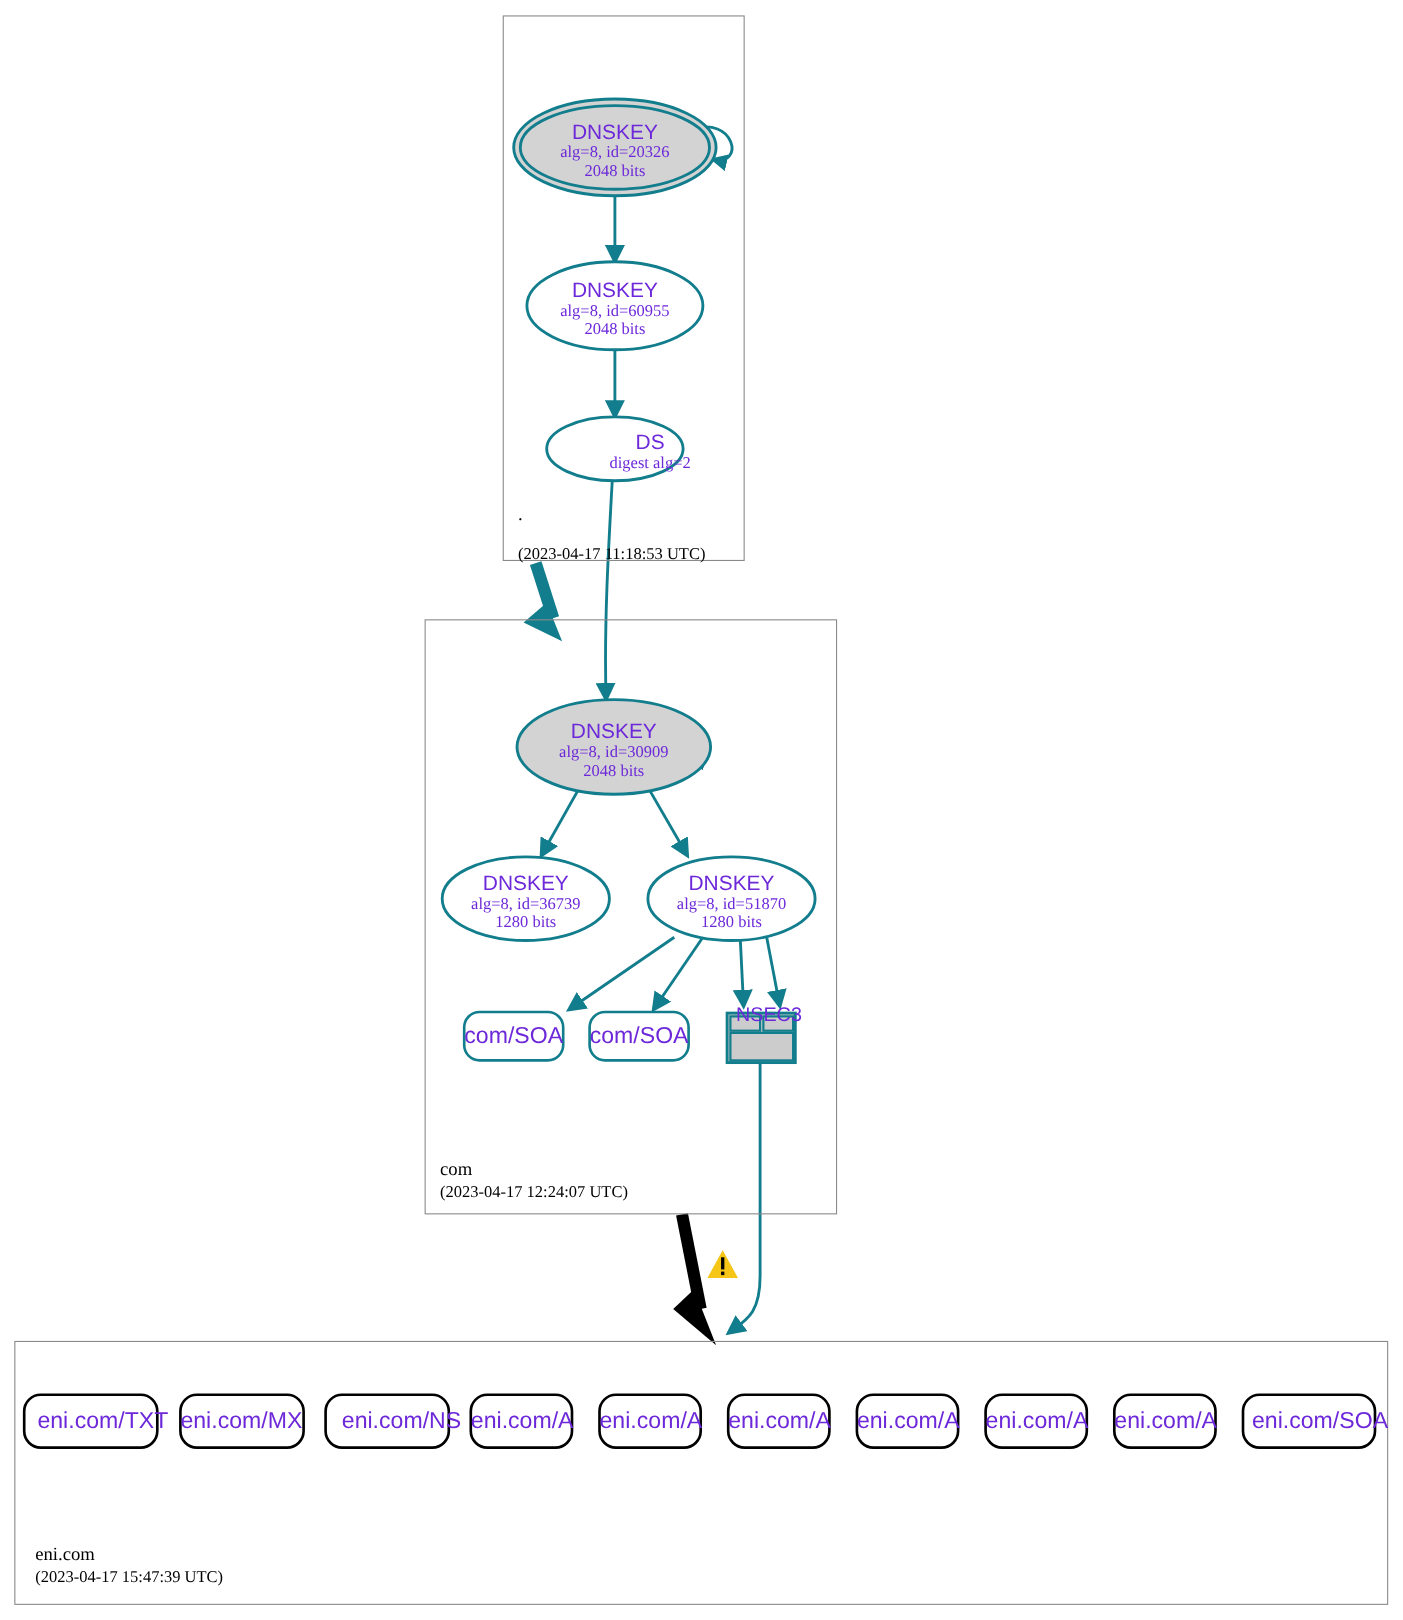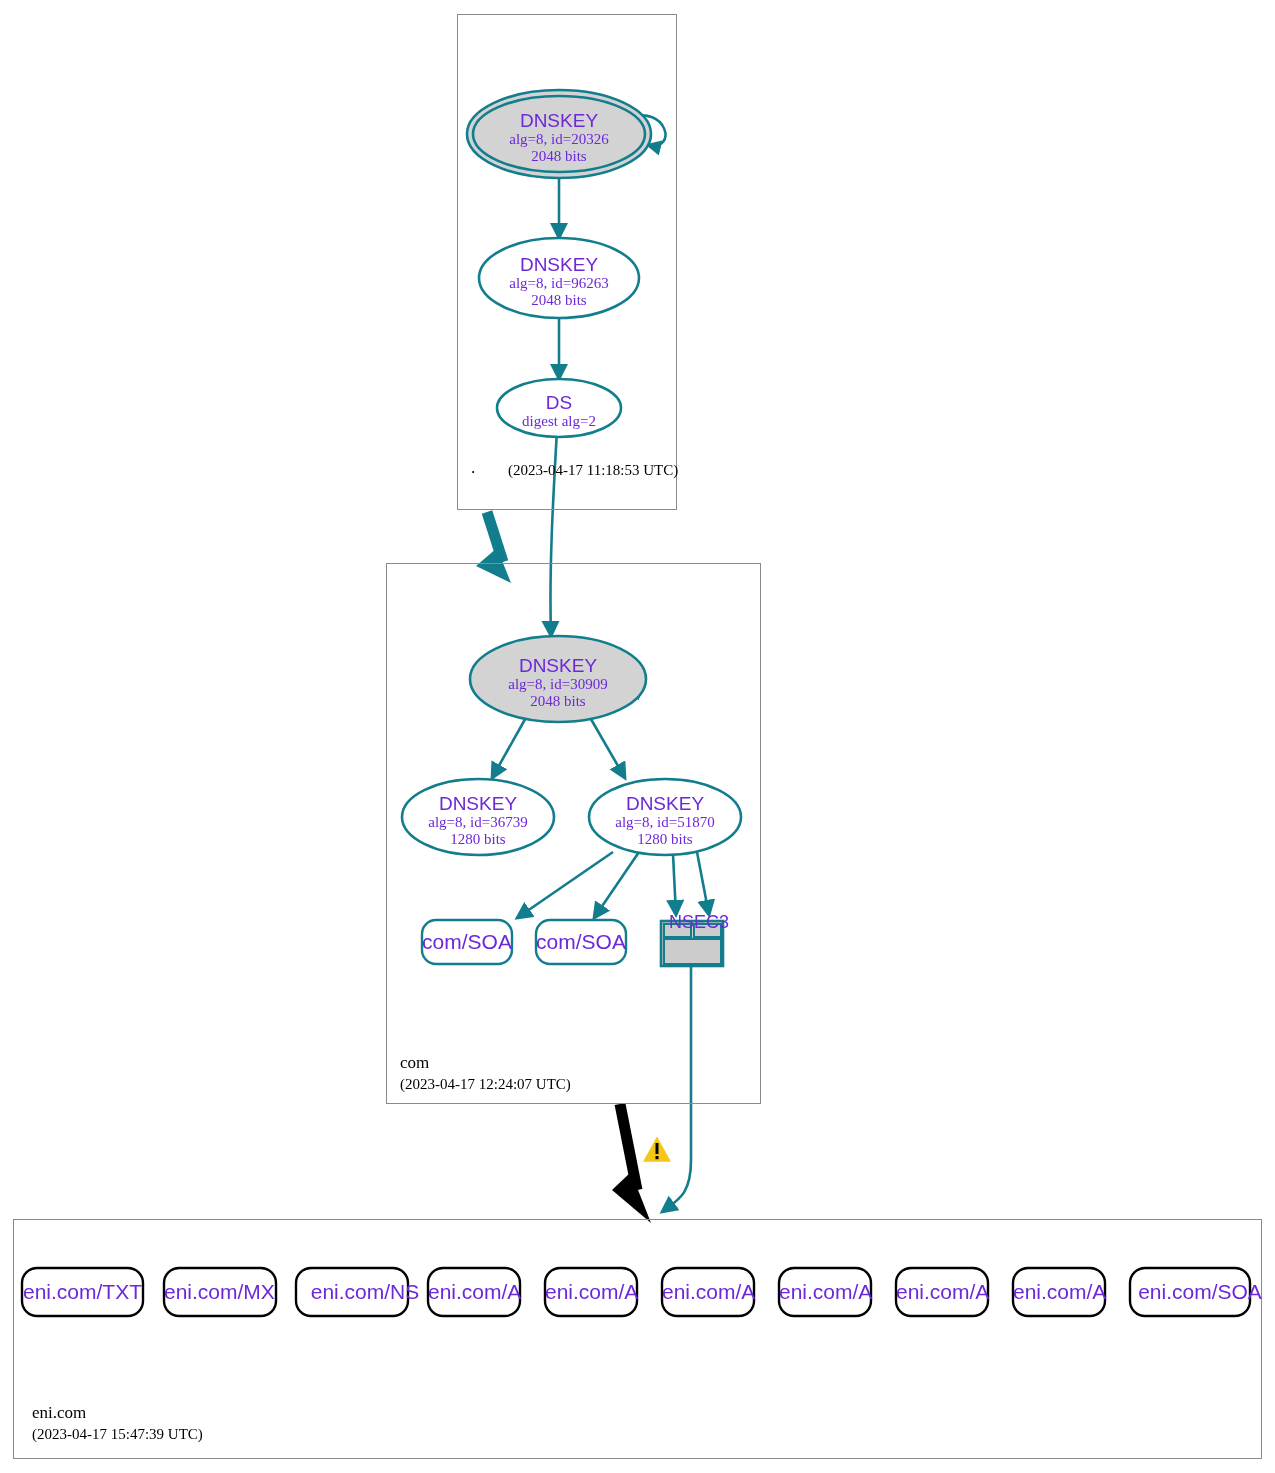--- a/index.html
+++ b/index.html
@@ -211,41 +211,41 @@
     <rect x="655.5" y="1143" width="3" height="11" fill="#000000"></rect>
     <rect x="655.5" y="1156" width="3" height="3.2" fill="#000000"></rect>
   </g>
 </svg>
 
 <div class="zone-box" style="left:457px; top:14px; width:220px; height:496px;"></div>
 <div class="zone-box" style="left:386px; top:563px; width:375px; height:541px;"></div>
 <div class="zone-box" style="left:13px; top:1219px; width:1249px; height:240px;"></div>
 
 <div class="zone-label zone-name" style="left:471px; top:458px;">.</div>
-<div class="zone-label zone-time" style="left:471px; top:462px;margin-left:37px;">(2023-04-17 11:18:53 UTC)</div>
+<div class="zone-label zone-time" style="left:471px; top:496px;">(2023-04-17 11:18:53 UTC)</div>
 
 <div class="zone-label zone-name" style="left:400px; top:1053px;">com</div>
 <div class="zone-label zone-time" style="left:400px; top:1076px;">(2023-04-17 12:24:07 UTC)</div>
 
 <div class="zone-label zone-name" style="left:32px; top:1403px;">eni.com</div>
 <div class="zone-label zone-time" style="left:32px; top:1426px;">(2023-04-17 15:47:39 UTC)</div>
 
 <div class="node-label" style="left:459px; top:110px; width:200px;">
   <div class="nl-title">DNSKEY</div>
   <div class="nl-sub">alg=8, id=20326</div>
   <div class="nl-sub">2048 bits</div>
 </div>
 
 <div class="node-label" style="left:459px; top:254px; width:200px;">
   <div class="nl-title">DNSKEY</div>
-  <div class="nl-sub">alg=8, id=96263</div>
+  <div class="nl-sub">alg=8, id=60955</div>
   <div class="nl-sub">2048 bits</div>
 </div>
 
-<div class="node-label" style="left:459px; top:392px; width:200px;">
+<div class="node-label" style="left:459px; top:392px; width:200px;padding-left:32px;">
   <div class="nl-title">DS</div>
   <div class="nl-sub">digest alg=2</div>
 </div>
 
 <div class="node-label" style="left:458px; top:655px; width:200px;">
   <div class="nl-title">DNSKEY</div>
   <div class="nl-sub">alg=8, id=30909</div>
   <div class="nl-sub">2048 bits</div>
 </div>
 
@@ -260,21 +260,21 @@
   <div class="nl-sub">alg=8, id=51870</div>
   <div class="nl-sub">1280 bits</div>
 </div>
 
 <div class="node-label rr-label" style="left:422px; top:932px; width:90px;">com/SOA</div>
 
 <div class="node-label rr-label" style="left:536px; top:932px; width:90px;">com/SOA</div>
 
 <div class="node-label nsec-label" style="left:661px; top:912px; width:76px;">NSEC3</div>
 
-<div class="node-label rr-label" style="left:22px; top:1282px; width:121px;">eni.com/TXT</div>
+<div class="node-label rr-label" style="left:22px; top:1282px; width:143px;">eni.com/TXT</div>
 <div class="node-label rr-label" style="left:164px; top:1282px; width:92px;">eni.com/MX</div>
 <div class="node-label rr-label" style="left:304px; top:1282px; width:122px;">eni.com/NS</div>
 <div class="node-label rr-label" style="left:428px; top:1282px; width:92px;">eni.com/A</div>
 <div class="node-label rr-label" style="left:545px; top:1282px; width:92px;">eni.com/A</div>
 <div class="node-label rr-label" style="left:662px; top:1282px; width:92px;">eni.com/A</div>
 <div class="node-label rr-label" style="left:779px; top:1282px; width:92px;">eni.com/A</div>
 <div class="node-label rr-label" style="left:896px; top:1282px; width:92px;">eni.com/A</div>
 <div class="node-label rr-label" style="left:1013px; top:1282px; width:92px;">eni.com/A</div>
 <div class="node-label rr-label" style="left:1130px; top:1282px; width:140px;">eni.com/SOA</div>
 

